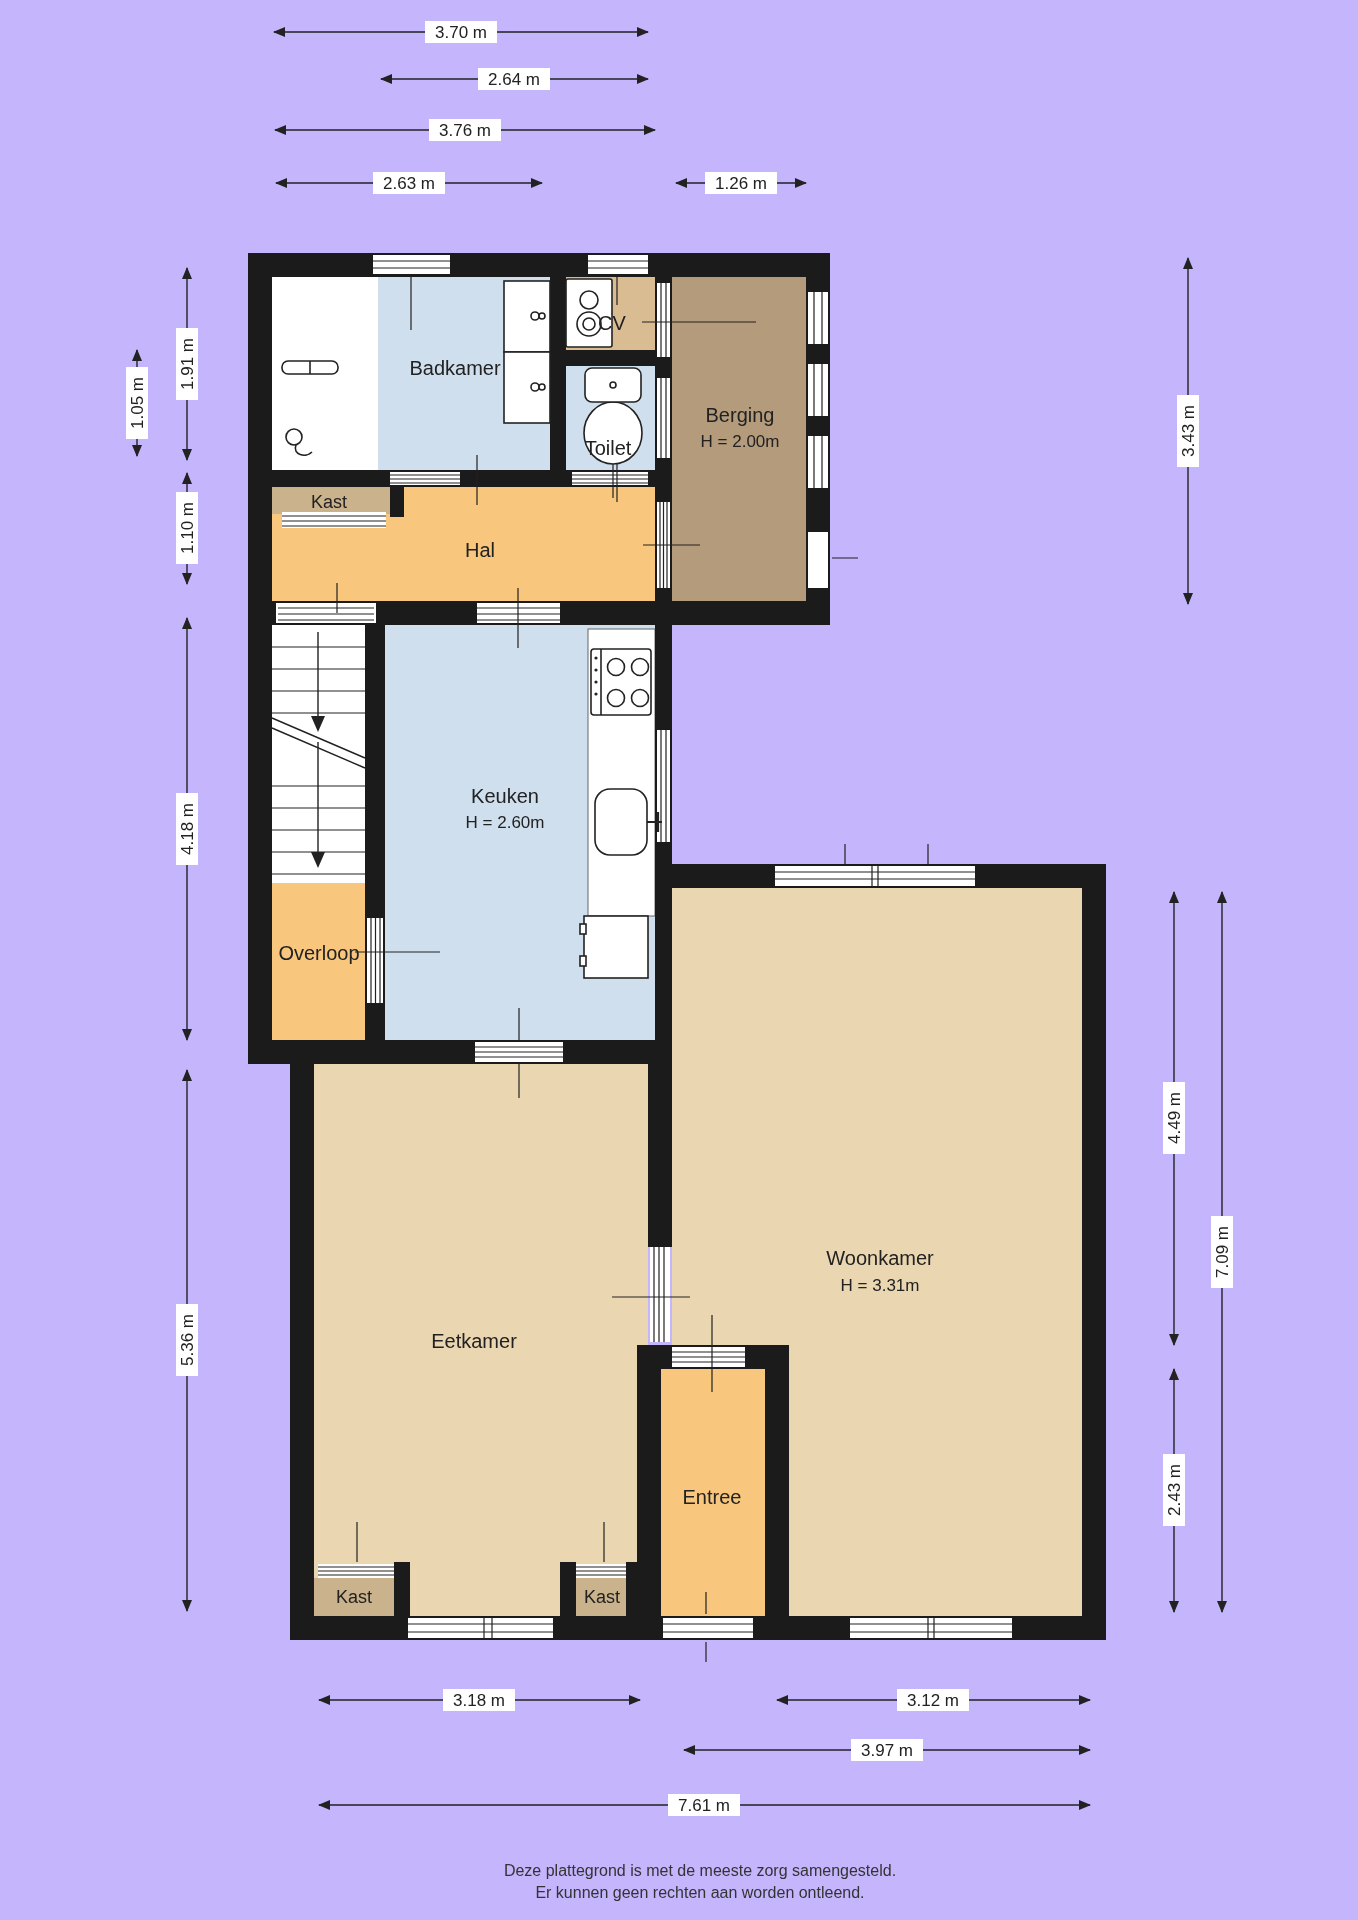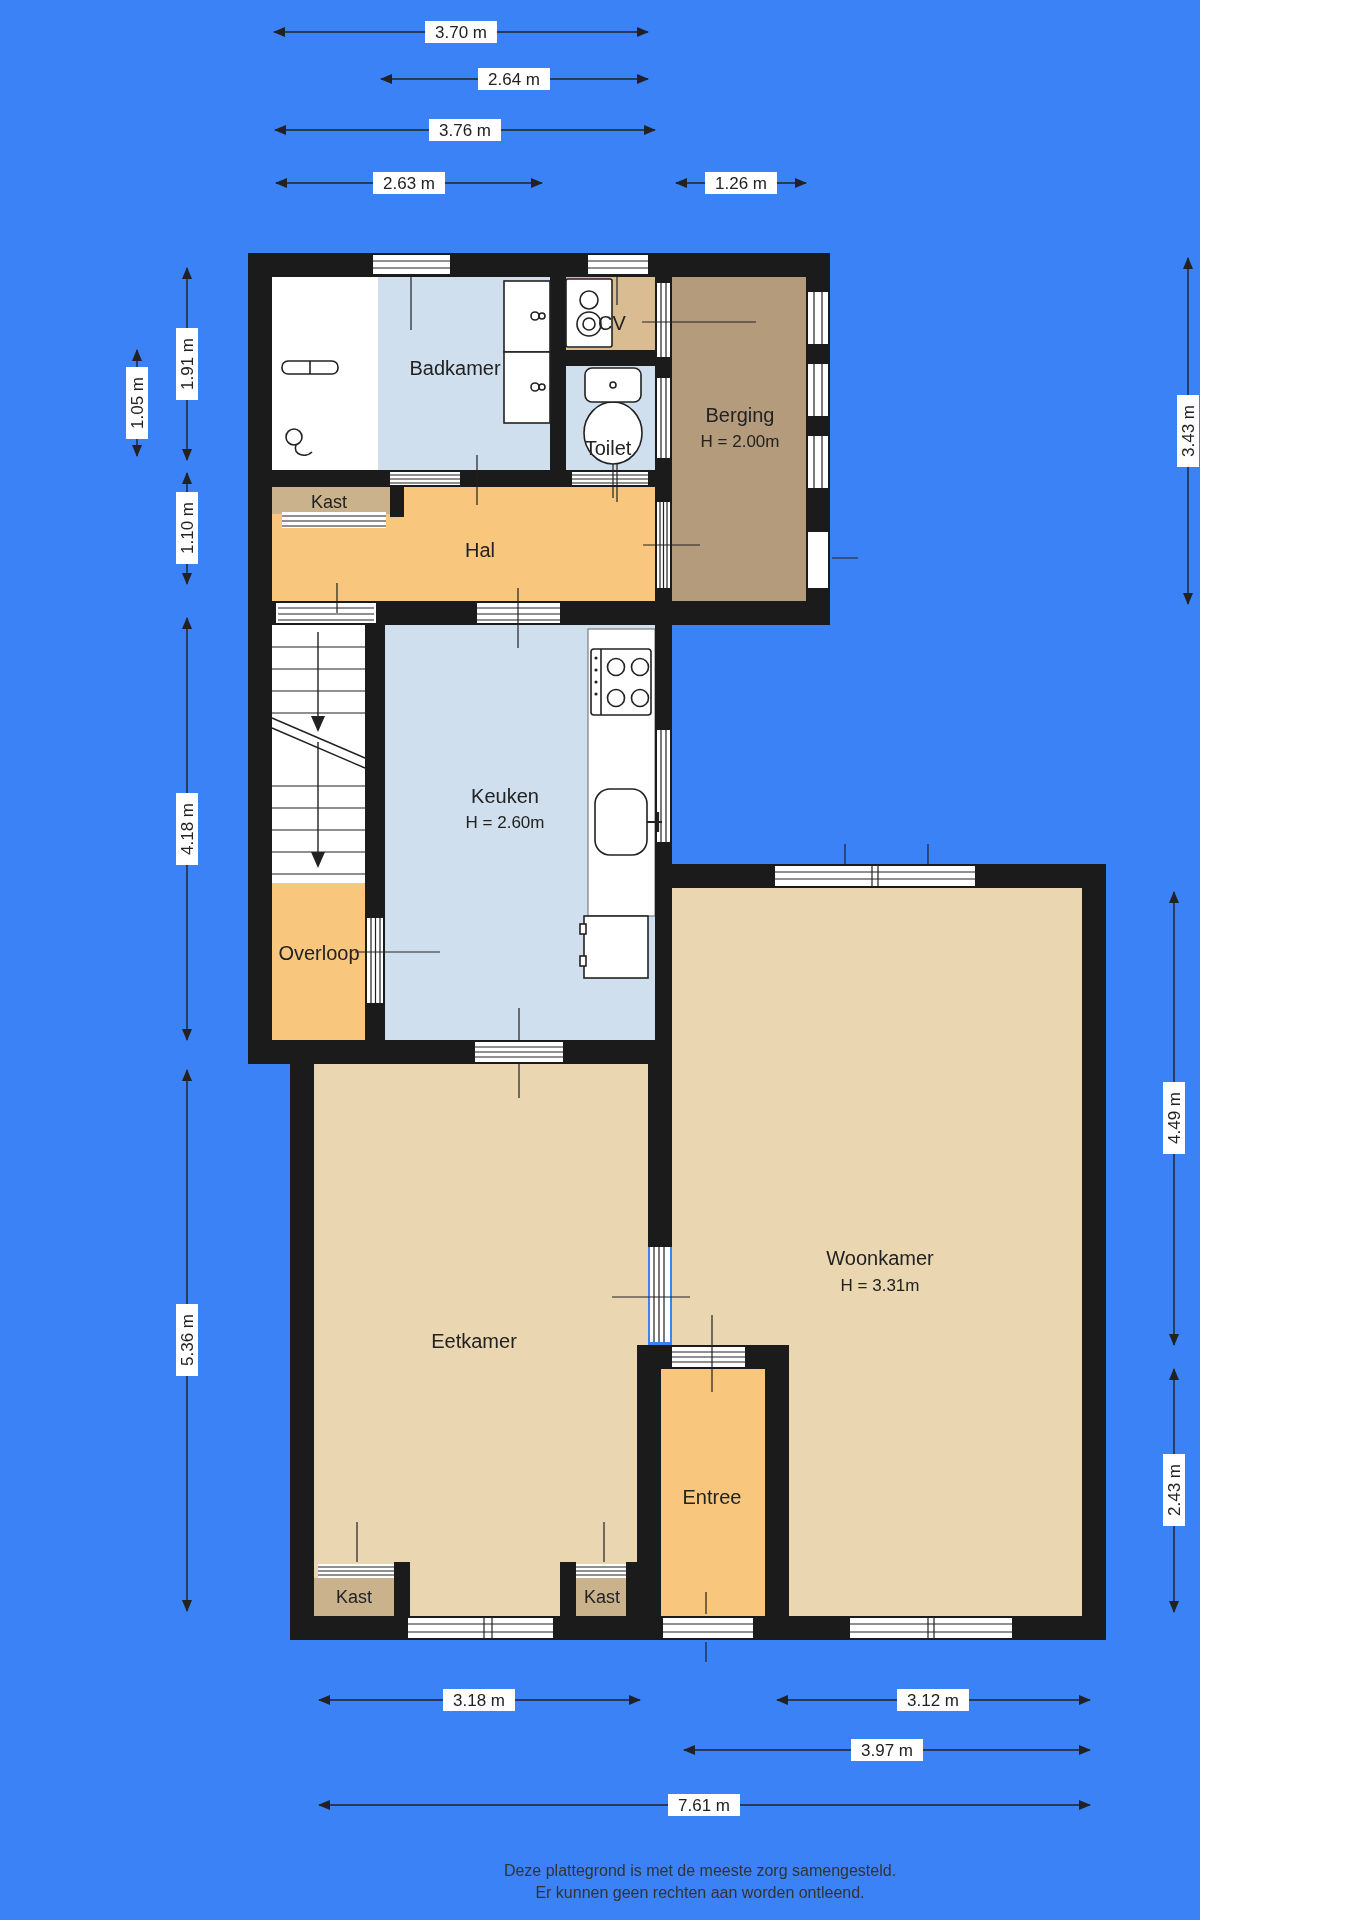--- a/index.html
+++ b/index.html
@@ -1,16 +1,16 @@
 <!DOCTYPE html>
 <html><head>
 <meta charset="utf-8">
 <style>
   html,body{margin:0;padding:0;background:#ffffff;}
-  .page{width:1200px;height:1920px;background:#3b82f6;position:relative;overflow:hidden;}
+  .page{width:1358px;height:1920px;background:#c4b5fd;position:relative;overflow:hidden;}
   svg{display:block;}
   svg text{font-family:"Liberation Sans","DejaVu Sans",sans-serif;text-anchor:middle;fill:#222;}
   .rlabel{font-size:20px;}
   .rsub{font-size:17px;}
   .klabel{font-size:18px;}
   .dimlabel{font-size:17px;}
   .foot{font-size:16px;fill:#333;}
   .walls rect{stroke:none;}
   .sym{fill:none;stroke-width:1.4;}
   .thin{fill:none;stroke-width:1.2;}

